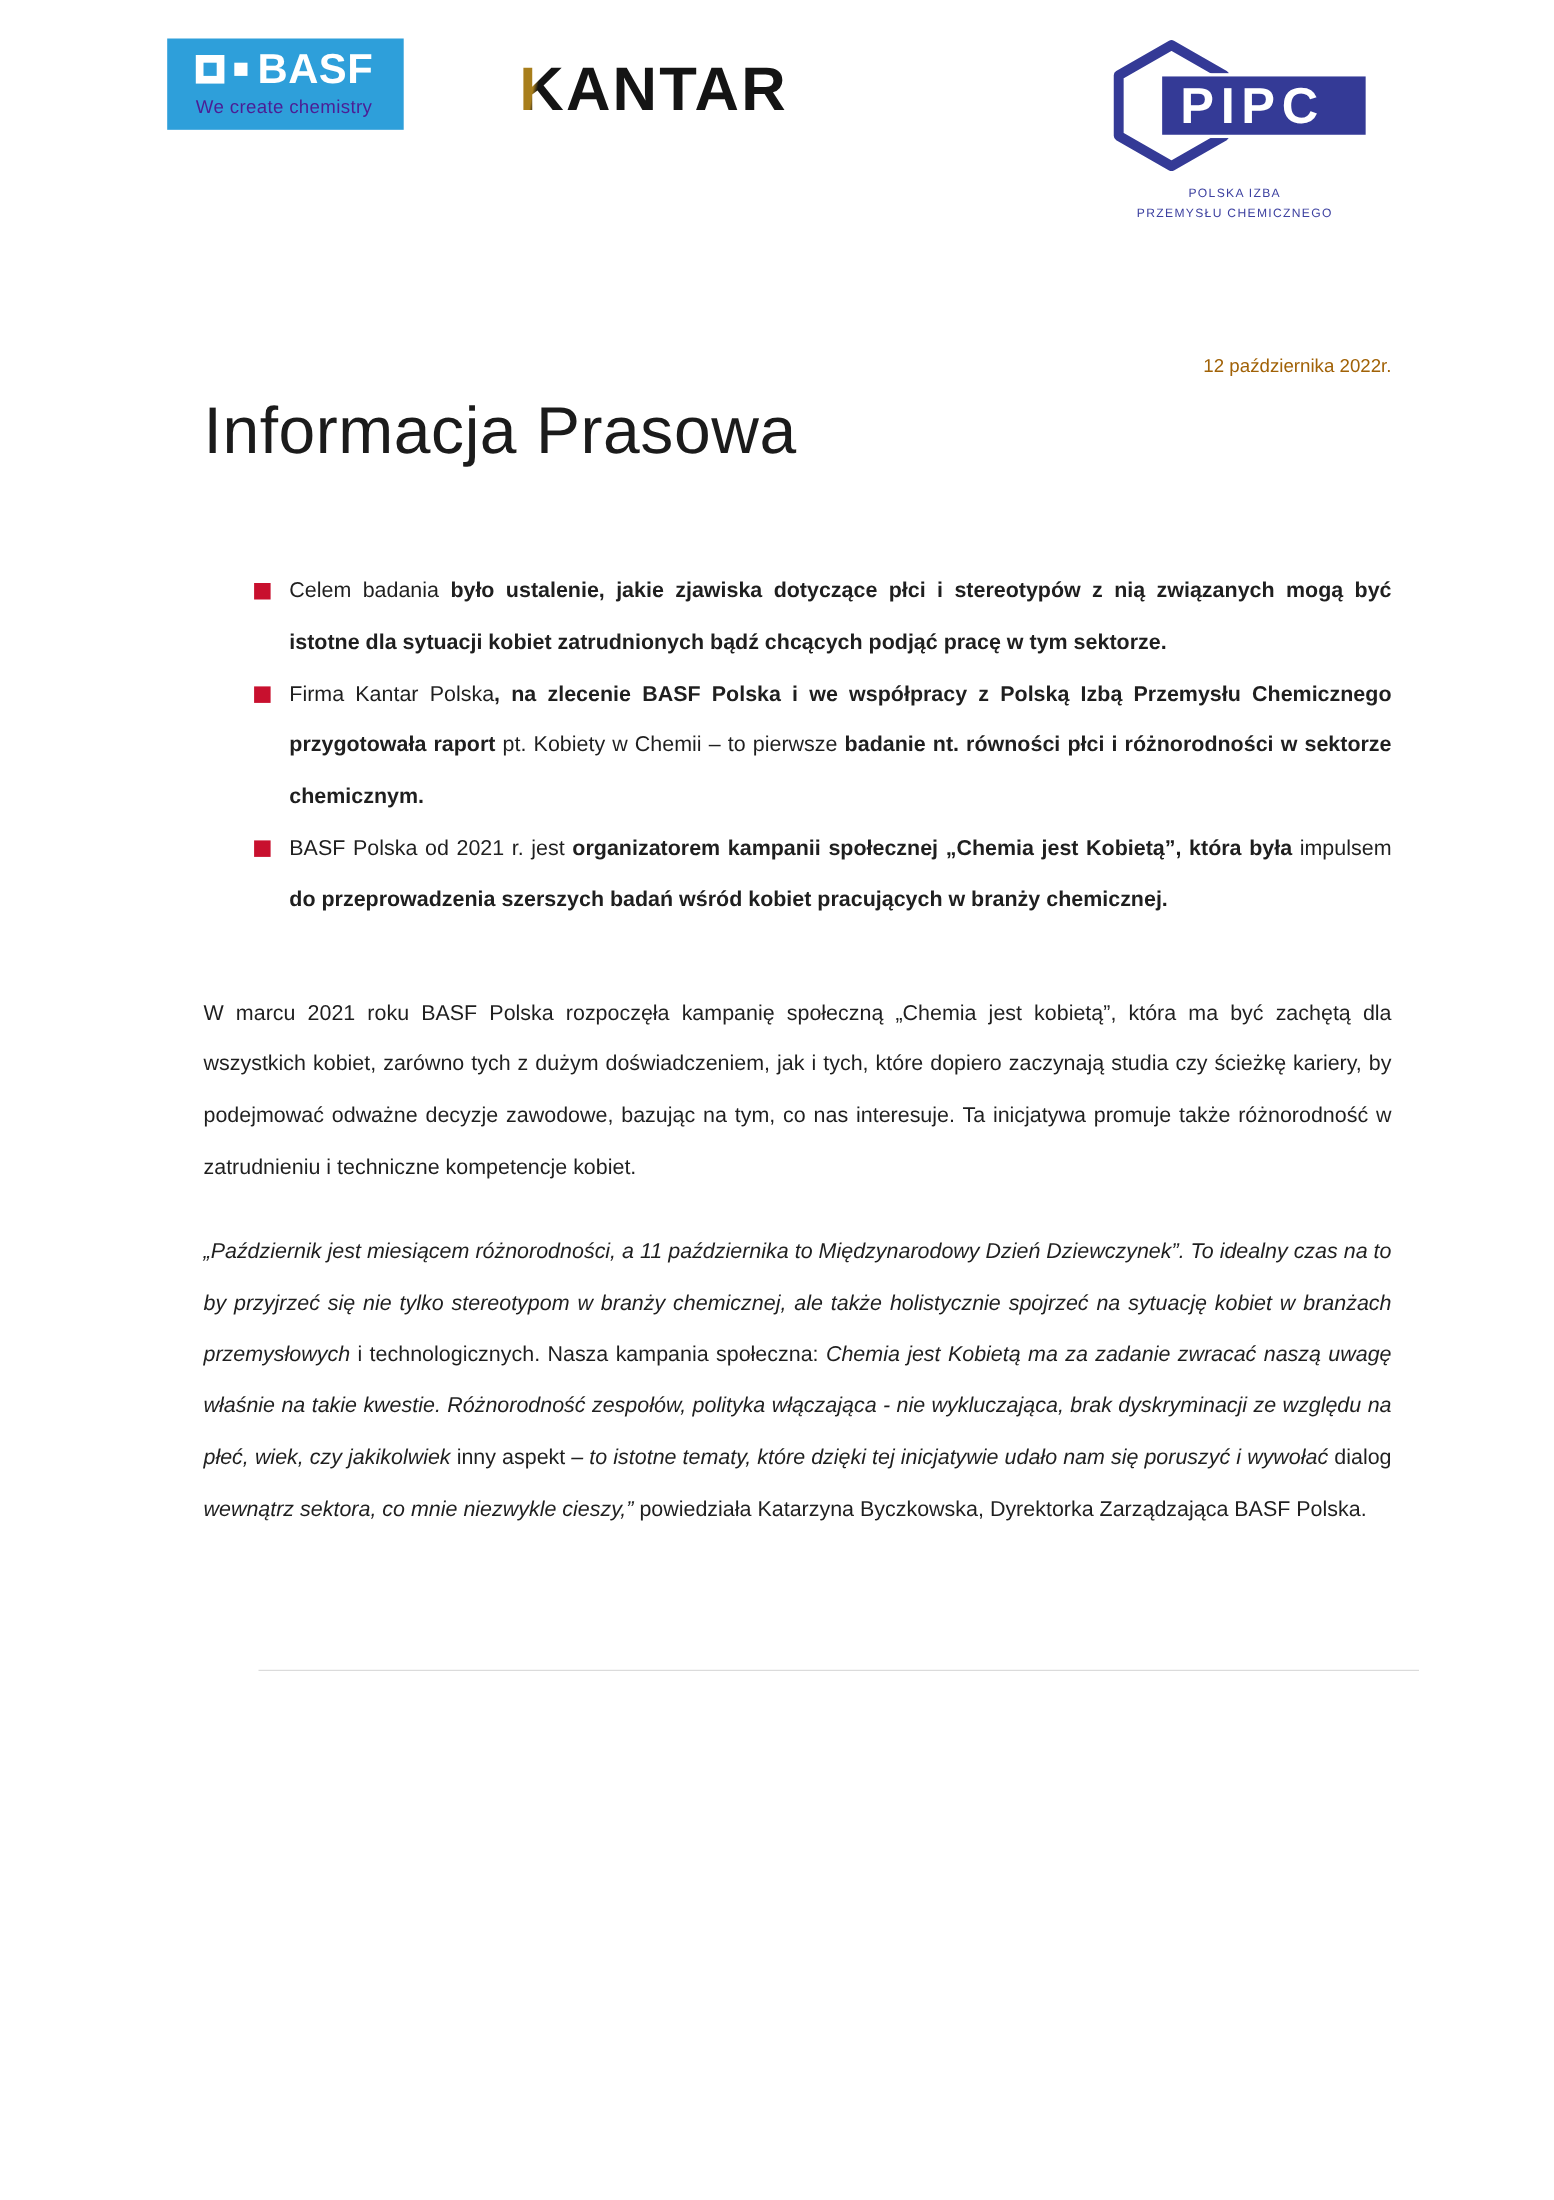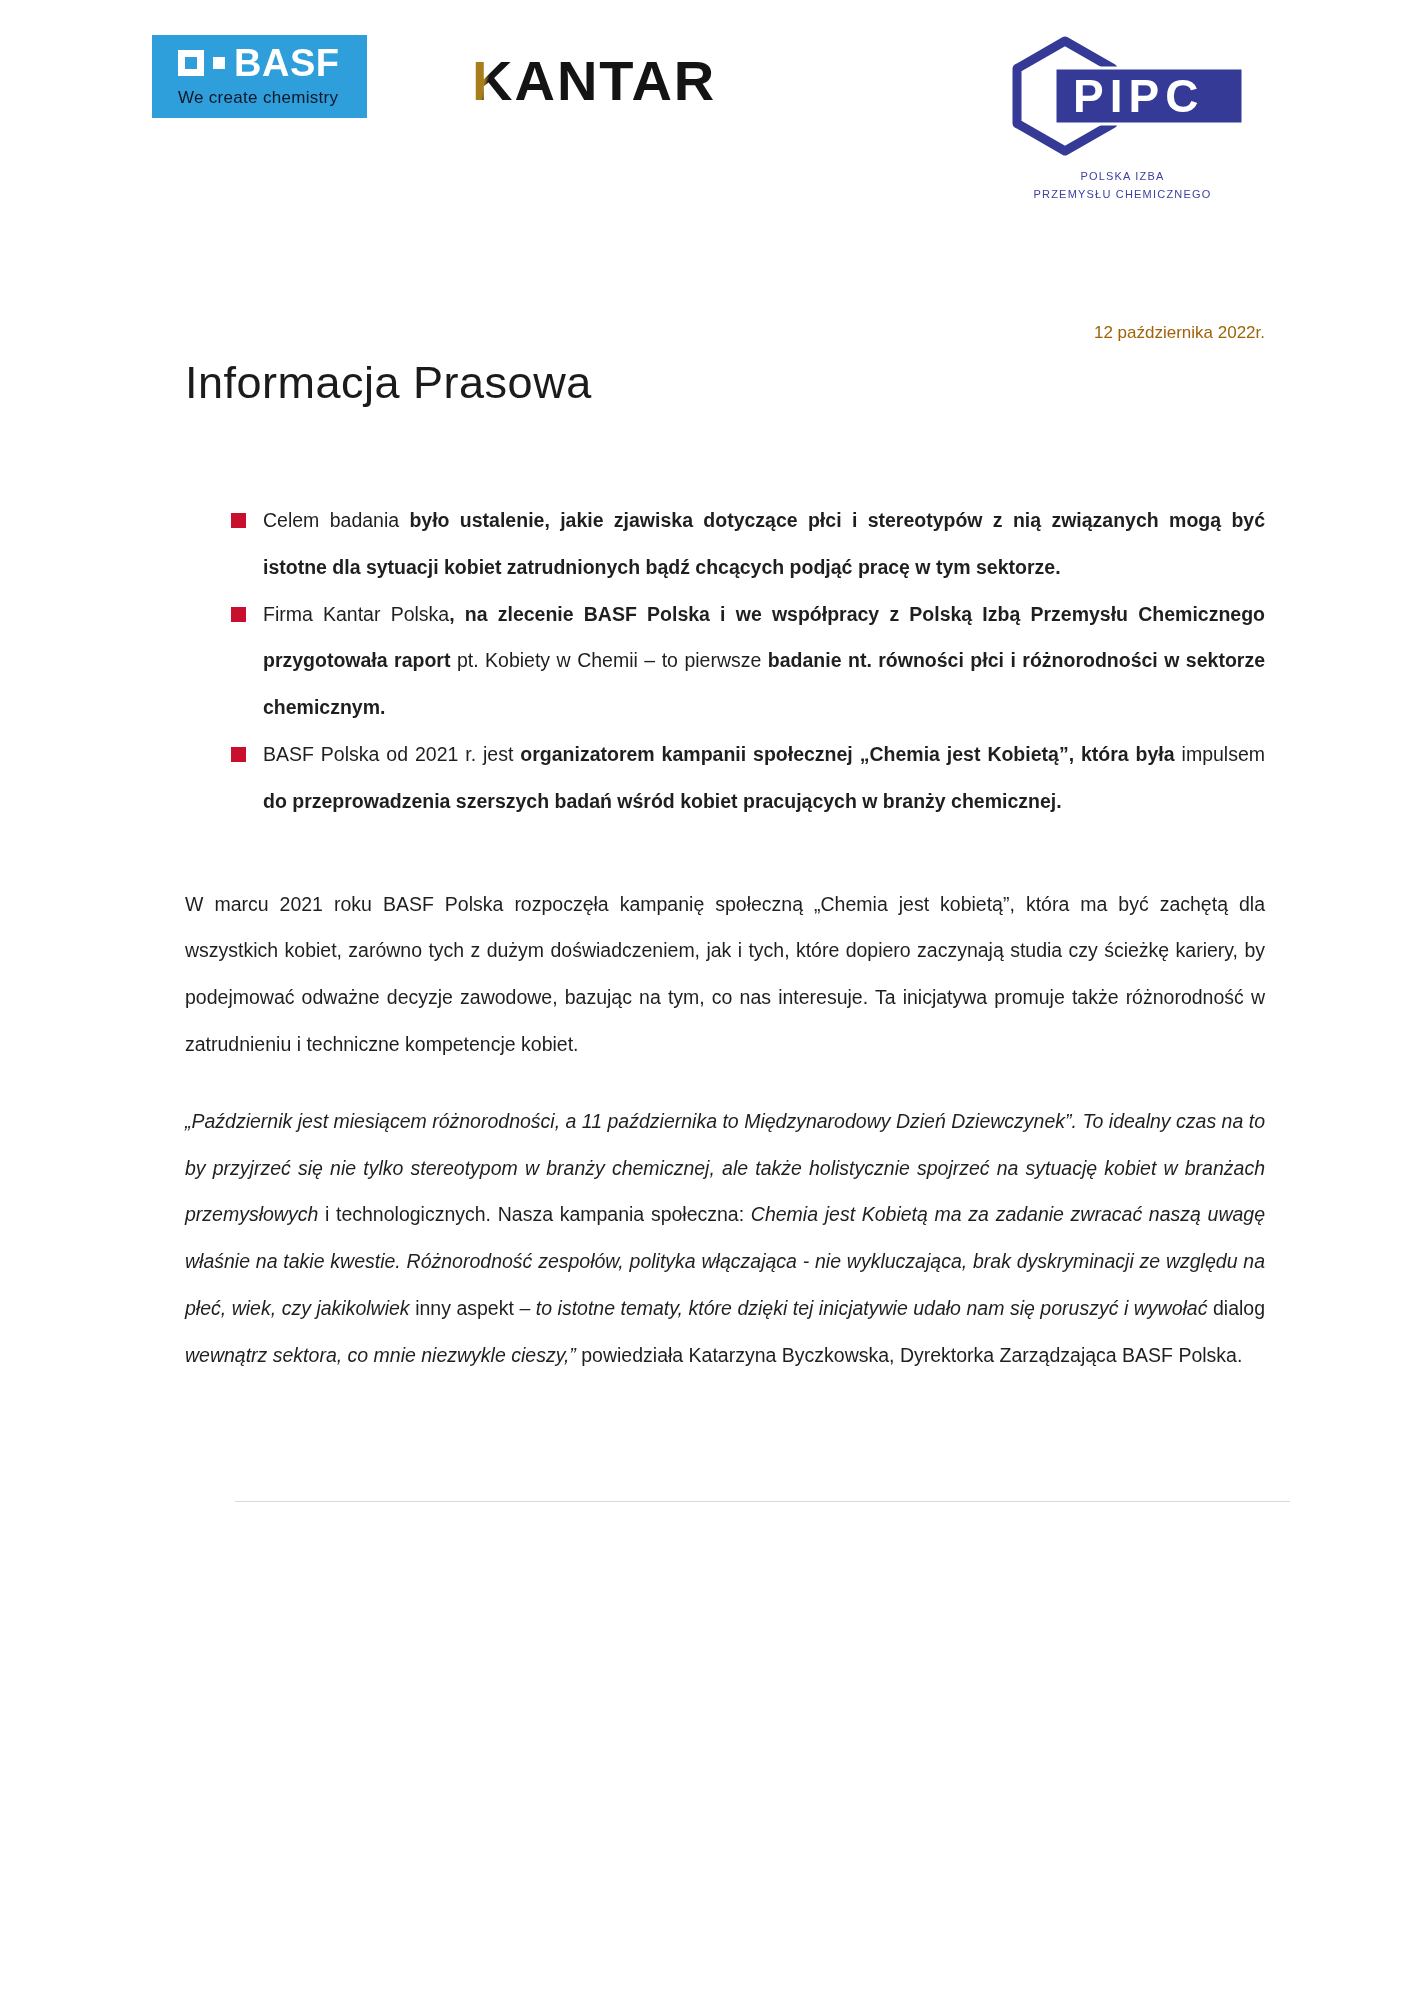--- a/index.html
+++ b/index.html
@@ -6,35 +6,35 @@
   body { width:1413px; height:2000px; font-family:"Liberation Sans", sans-serif; color:#1f1f1f; overflow:hidden; }
   .page { position:relative; width:1413px; height:2000px; background:#fff; box-sizing:border-box; padding:35px 148px 0 185px; }
 
   
   .logos { display:flex; align-items:flex-start; margin-left:-33px; height:180px; }
   .basf-logo { width:215px; height:83px; background:#2E9FDA; box-sizing:border-box; padding:16px 14px 10px 26px; display:flex; flex-direction:column; justify-content:flex-end; }
   .basf-mark { display:flex; align-items:center; gap:9px; margin-bottom:6px; }
   .basf-sq-outline { width:26px; height:26px; border:7px solid #fff; box-sizing:border-box; }
   .basf-sq-solid { width:12px; height:12px; background:#fff; }
   .basf-word { color:#fff; font-size:38px; font-weight:700; letter-spacing:0.5px; line-height:1; }
-  .basf-tagline { color:#0f172a; font-size:17px; letter-spacing:0.3px; }
+  .basf-tagline { color:#4c1d95; font-size:17px; letter-spacing:0.3px; }
 
   .kantar-logo { margin-left:105px; margin-top:18px; font-size:56px; font-weight:700; letter-spacing:2px; color:#141414; line-height:1; }
   .kantar-k { color:#141414; }
   @supports ((background-clip: text) or (-webkit-background-clip: text)) {
     .kantar-k { background:linear-gradient(100deg,#a87e1c 0%,#a87e1c 34%,#141414 42%);
                 -webkit-background-clip:text; background-clip:text; color:transparent; }
   }
 
   .pipc-logo { margin-left:auto; margin-right:15px; width:255px; display:flex; flex-direction:column; align-items:center; }
   .pipc-caption { margin-top:5px; text-align:center; color:#3d41a0; font-size:11px; font-weight:400; letter-spacing:1.2px; line-height:1.6; }
 
   
   .date-line { margin-top:108px; text-align:right; color:#a16207; font-size:17px; }
-  .doc-title { margin:14px 0 0 0; font-size:45px; font-weight:400; letter-spacing:0.5px; color:#1b1b1b; }
+  .doc-title { margin:14px 0 0 0; font-size:60px; font-weight:400; letter-spacing:0.5px; color:#1b1b1b; }
   .doc-subtitle { margin:30px 0 0 0; font-size:25px; font-weight:400; line-height:2.45; color:#1b1b1b; }
 
   
   .bullets { list-style:none; margin:88px 0 0 0; padding:0; }
   .bullets li { position:relative; padding-left:78px; font-size:19.5px; line-height:2.4; text-align:justify; }
   .bullet-sq { position:absolute; left:46px; top:16px; width:15px; height:15px; background:#C8102E; }
 
   
   .body-par { margin:0; font-size:19.5px; line-height:2.4; text-align:justify; }
   .par-1 { margin-top:56px; }

